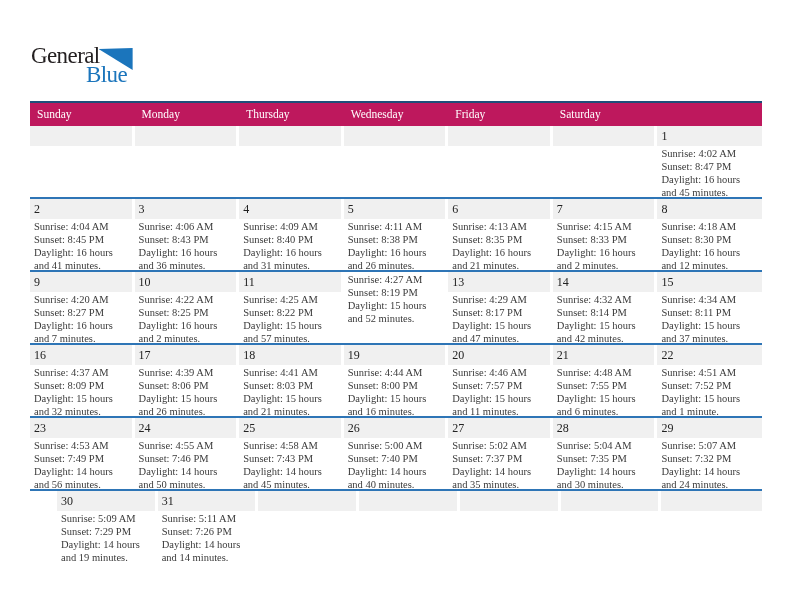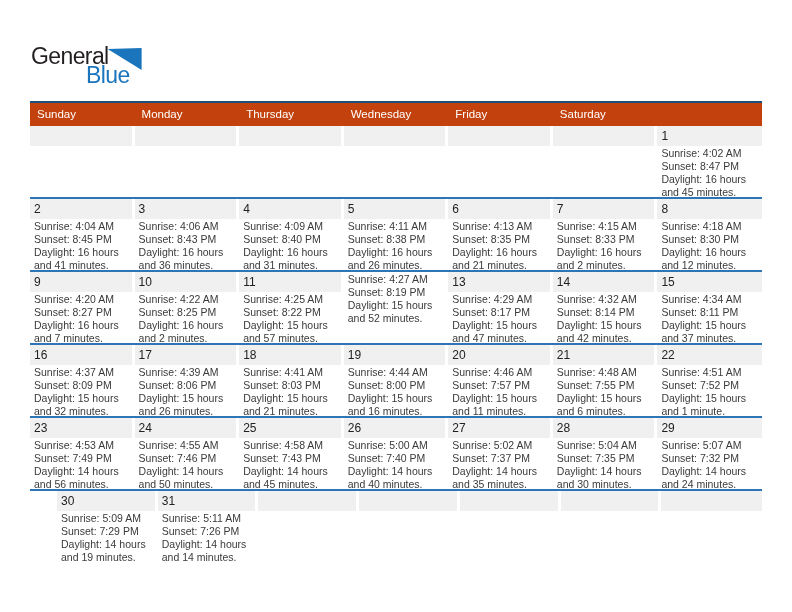--- a/index.html
+++ b/index.html
@@ -1,37 +1,37 @@
 <!DOCTYPE html>
 <html><head>
 <meta charset="utf-8">
 <style>
   * { margin:0; padding:0; box-sizing:border-box; }
   html,body { background:#ffffff; }
   body { width:792px; height:612px; overflow:hidden; font-family:"Liberation Sans", sans-serif; }
-  .page { position:relative; width:792px; height:492px; background:#fff; }
+  .page { position:relative; width:792px; height:492px; background:#fff;font-family:Liberation Serif, serif; }
 
   
   .logo { position:absolute; left:31px; top:44px; width:120px; }
   .logo-l1 { display:flex; align-items:flex-start; }
   .logo-text1 { font-size:23px; letter-spacing:-0.6px; color:#231F20; line-height:24px; }
   .logo-tri { width:34px; height:22px; margin-left:-1px; margin-top:4px;
               background:#1B75BC; clip-path:polygon(0 4%, 100% 0, 100% 100%); }
   .logo-text2 { font-size:23px; letter-spacing:-0.6px; color:#1B75BC; line-height:22px;
                 margin-left:55px; margin-top:-6px; }
 
   .titles { position:absolute; right:30px; top:38px; text-align:right; }
   .month-title { font-size:29px; color:#1a1a1a; line-height:34px; font-weight:400; }
   .location { font-size:15px; color:#222; line-height:18px; margin-top:8px; }
 
   
   .calendar { position:absolute; left:30px; top:101px; width:732px; }
 
   .weekday-row { display:grid; grid-template-columns:repeat(7,1fr);
-                 background:#c2410c; border-top:2px solid #1F4E79; height:25px; }
+                 background:#be185d; border-top:2px solid #1F4E79; height:25px; }
   .wd { color:#ffffff; font-size:11.5px; line-height:23px; padding-left:7px;
         overflow:hidden; white-space:nowrap; }
 
   .week-row { display:grid; grid-template-columns:repeat(7,1fr);
               border-bottom:2px solid #2E75B6; height:73px; }
   .week-row.last { border-bottom:none;margin-left:27px; }
 
   .cell { overflow:hidden; }
   .band { background:#F0F0F0; height:20px; margin-right:3px;
           font-size:12px; line-height:20px; padding-left:4px; color:#222; }

